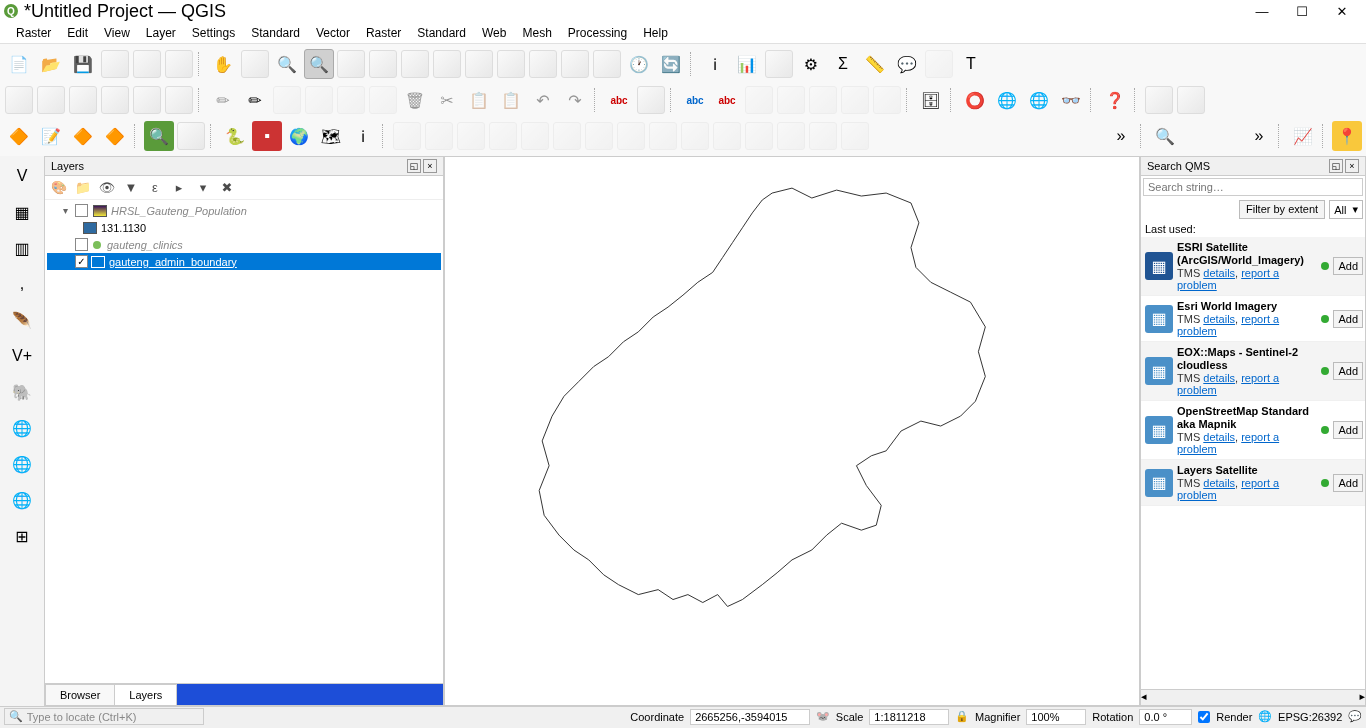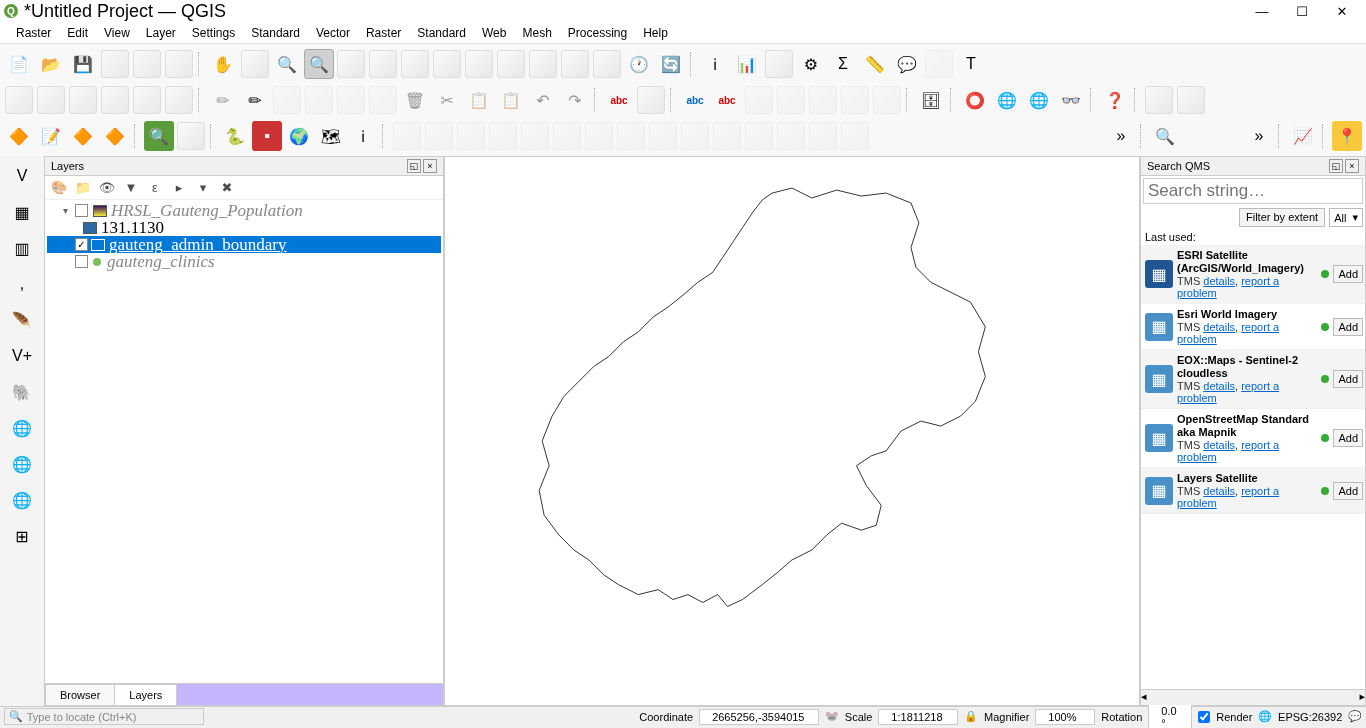--- a/index.html
+++ b/index.html
@@ -34,33 +34,33 @@
 .panel-toolbar { height: 24px; display: flex; align-items: center; gap: 4px; padding: 0 4px; border-bottom: 1px solid #eee; }
 .panel-toolbar .t { width: 20px; height: 20px; display: flex; align-items: center; justify-content: center; font-size: 13px; opacity: 0.7; }
 .layer-tree { flex: 1; overflow: auto; padding: 2px; }
 .tree-item { display: flex; align-items: center; height: 17px; padding-left: 4px; }
 .tree-item.selected { background: #0078d7; color: #fff; }
 .tree-item .expand { width: 12px; font-size: 10px; color: #666; }
 .tree-item .chk { width: 13px; height: 13px; border: 1px solid #888; margin-right: 3px; display: inline-flex; align-items: center; justify-content: center; font-size: 10px; background: #fff; }
 .tree-item .chk.checked::after { content: "✓"; color: #000; }
 .tree-item .swatch { width: 14px; height: 12px; margin-right: 4px; border: 1px solid #555; }
 .tree-item .dot { width: 8px; height: 8px; border-radius: 50%; margin-right: 6px; margin-left: 2px; }
-.tree-item .lbl { font-size: 17px; font-family: Liberation Serif, serif; }
+.tree-item .lbl { font-size: 11px; }
 .tree-item.grayed .lbl { color: #888; font-style: italic; }
 .tree-item.indent1 { padding-left: 36px; }
 .tree-item.indent-layer { padding-left: 16px; }
-.panel-tabs { display: flex; border-top: 1px solid #ccc; background: #c4b5fd; }
+.panel-tabs { display: flex; border-top: 1px solid #ccc; background: #1d4ed8; }
 .panel-tabs .tab { padding: 4px 14px; border: 1px solid #ccc; border-bottom: none; background: #f8f8f8; font-size: 11px; margin-right: -1px; }
 .panel-tabs .tab.active { background: #fff; }
 
 .map-canvas { flex: 1; background: #fff; position: relative; border: 1px solid #ccc; }
 .map-canvas svg { width: 100%; height: 100%; }
 
 .qms-panel { width: 226px; background: #fff; border: 1px solid #ccc; display: flex; flex-direction: column; overflow: hidden; }
-.qms-search { border: 1px solid #ccc; margin: 2px; padding: 2px 4px; color: #888; font-size: 17px; }
+.qms-search { border: 1px solid #ccc; margin: 2px; padding: 2px 4px; color: #888; font-size: 11px; }
 .qms-filter-row { display: flex; justify-content: flex-end; padding: 2px; gap: 4px; }
 .qms-filter-row .btn { border: 1px solid #bbb; padding: 2px 6px; font-size: 11px; background: #f4f4f4; }
 .qms-select { border: 1px solid #bbb; padding: 2px 4px; font-size: 11px; background: #fff; display: inline-flex; align-items: center; }
 .qms-last { padding: 2px 4px; font-size: 11px; }
 .qms-list { flex: 1; overflow: auto; }
 .qms-item { display: flex; align-items: center; padding: 4px 2px 4px 4px; gap: 4px; border-bottom: 1px solid #f0f0f0; }
 .qms-item.alt { background: #f4f4f4; }
 .qms-item .thumb { width: 28px; height: 28px; background: #2a6db5; border-radius: 3px; flex-shrink: 0; display: flex; align-items: center; justify-content: center; color: #fff; font-size: 16px; }
 .qms-item .info { flex: 1; overflow: hidden; }
 .qms-item .name { font-weight: bold; font-size: 11px; line-height: 13px; }
@@ -69,21 +69,21 @@
 .qms-item .status { width: 8px; height: 8px; background: #3a3; border-radius: 50%; flex-shrink: 0; }
 .qms-item .add { border: 1px solid #bbb; padding: 2px 4px; font-size: 11px; background: #f4f4f4; flex-shrink: 0; }
 .qms-footer { padding: 4px; text-align: center; font-size: 11px; border-top: 1px solid #ddd; }
 .qms-footer a { color: #0066cc; text-decoration: underline; }
 .qms-footer .bell { color: #ffa500; }
 .qms-scroll-h { height: 16px; border-top: 1px solid #ccc; background: #f0f0f0; position: relative; }
 
 
 .status-bar { height: 20px; background: #f0f0f0; border-top: 1px solid #ccc; display: flex; align-items: center; padding: 0 4px; gap: 6px; font-size: 11px; }
 .status-bar .locator { border: 1px solid #ccc; padding: 1px 4px; width: 200px; color: #888; display: flex; align-items: center; gap: 4px; }
-.status-bar .field { border: 1px solid #ccc; padding: 1px 12px; background: #fff; font-size: 11px; }
+.status-bar .field { border: 1px solid #ccc; padding: 1px 4px; background: #fff; font-size: 11px; }
 .status-bar .lbl { font-size: 11px; }
 .status-bar .flex { flex: 1; }
 .status-bar input[type=checkbox] { width: 12px; height: 12px; }
 </style>
 </head>
 <body>
 
 <div class="title-bar">
   <div class="app-icon">Q</div>
   <div class="title-text">*Untitled Project — QGIS</div>
@@ -365,31 +365,31 @@
      <div class="tree-item indent-layer grayed">
        <span class="expand">▾</span>
        <span class="chk"></span>
        <span class="swatch" style="background:linear-gradient(#3a1458,#f2e93c);margin-left:2px"></span>
        <span class="lbl">HRSL_Gauteng_Population</span>
      </div>
      <div class="tree-item indent1">
        <span class="swatch" style="background:#2f6aa0"></span>
        <span class="lbl">131.1130</span>
      </div>
+     <div class="tree-item indent-layer grayed">
+       <span class="expand"></span>
+       <span class="chk"></span>
+       <span class="dot" style="background:#7bbf5a"></span>
+       <span class="lbl">gauteng_clinics</span>
+     </div>
      <div class="tree-item indent-layer selected">
        <span class="expand"></span>
        <span class="chk checked" style="color:#000"></span>
        <span class="swatch" style="background:transparent;border-color:#fff"></span>
        <span class="lbl" style="text-decoration:underline">gauteng_admin_boundary</span>
-     </div>
-     <div class="tree-item indent-layer grayed">
-       <span class="expand"></span>
-       <span class="chk"></span>
-       <span class="dot" style="background:#7bbf5a"></span>
-       <span class="lbl">gauteng_clinics</span>
      </div>
    </div>
    <div class="panel-tabs">
      <div class="tab">Browser</div>
      <div class="tab active">Layers</div>
    </div>
  </div>
 
  <div class="map-canvas">
    <svg viewBox="0 0 700 530">
@@ -468,19 +468,19 @@
   <div class="flex"></div>
   <span class="lbl">Coordinate</span>
   <div class="field" style="width:120px">2665256,-3594015</div>
   <span>🐭</span>
   <span class="lbl">Scale</span>
   <div class="field" style="width:80px">1:1811218</div>
   <span>🔒</span>
   <span class="lbl">Magnifier</span>
   <div class="field" style="width:60px">100%</div>
   <span class="lbl">Rotation</span>
-  <div class="field" style="width:44px">0.0 °</div>
+  <div class="field" style="width:53px">0.0 °</div>
   <input type="checkbox" checked="" style="">
   <span class="lbl">Render</span>
   <span>🌐</span>
   <span class="lbl">EPSG:26392</span>
   <span>💬</span>
 </div>
 
 </body></html>

